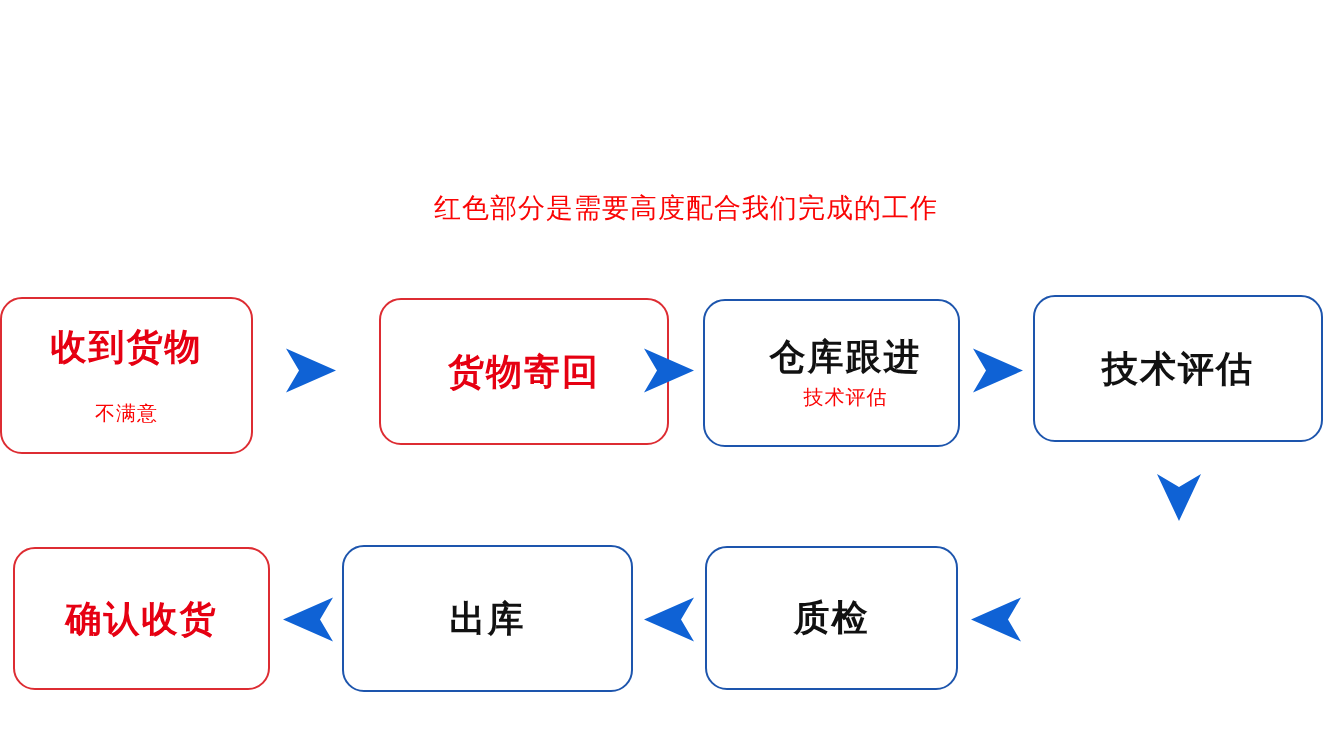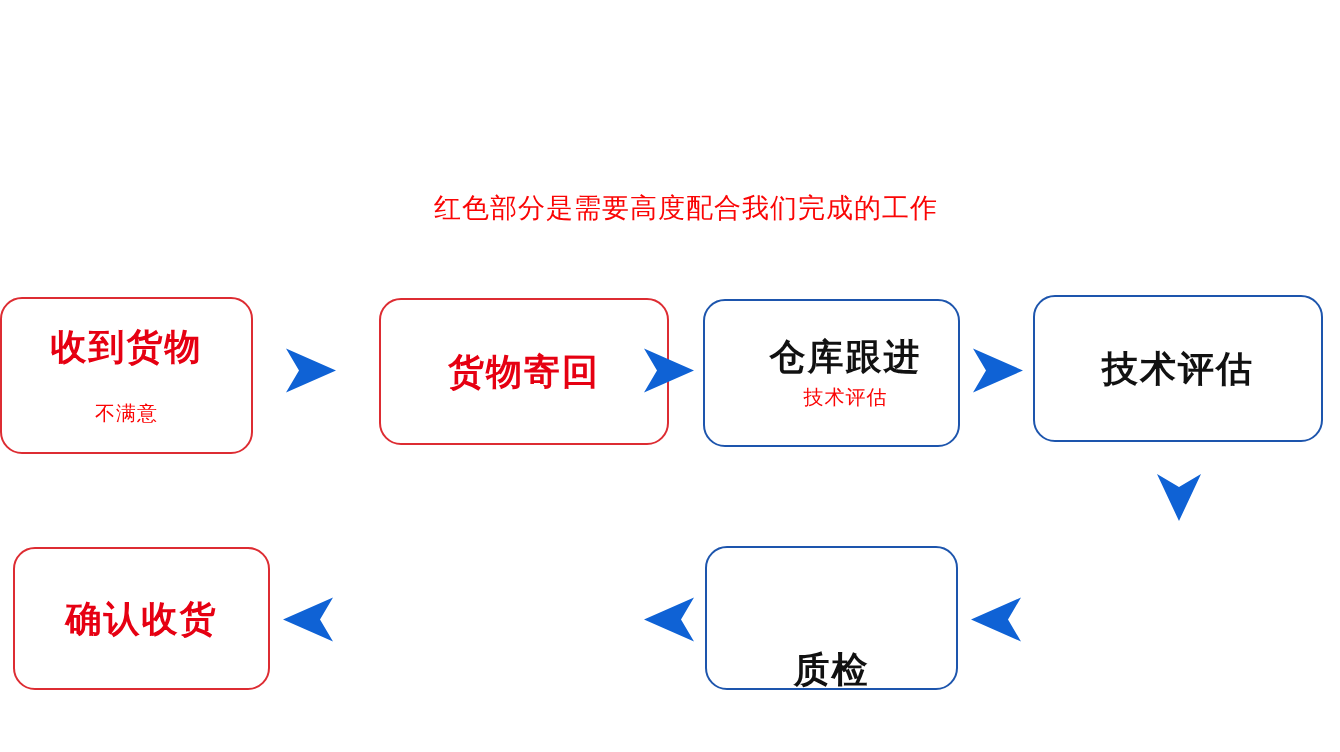--- a/index.html
+++ b/index.html
@@ -89,21 +89,21 @@
   .box .subtitle:empty { display: none; }
 
   
   .b1 { left: 0;   top: 297px; width: 253px; height: 157px; gap: 38px; }
   .b2 { left: 343px;  top: 298px; width: 290px; height: 147px; margin-left: 36px; }
   .b3 { left: 703px;  top: 299px; width: 257px; height: 148px; padding-left: 28px; }
   .b4 { left: 1033px; top: 295px; width: 290px; height: 147px; }
   
   .b5 { left: 13px;   top: 547px; width: 257px; height: 143px; }
   .b6 { left: 342px;  top: 545px; width: 291px; height: 147px; }
-  .b7 { left: 705px;  top: 546px; width: 253px; height: 144px; justify-content: flex-end; }
+  .b7 { left: 705px;  top: 546px; width: 253px; height: 144px; }
   .b8 { left: 1035px; top: 545px; width: 287px; height: 147px; }
 
   
   .arrow { position: absolute; }
   .arrow svg { display: block; width: 100%; height: 100%; }
   .arrow polygon { fill: var(--accent-blue); }
   .ar1 { left: 286px;  top: 348px; width: 50px; height: 45px; }
   .ar2 { left: 644px;  top: 348px; width: 50px; height: 45px; }
   .ar3 { left: 973px;  top: 348px; width: 50px; height: 45px; }
   .ad1 { left: 1157px; top: 474px; width: 44px; height: 47px; }
@@ -173,20 +173,24 @@
     <div class="title">质检</div>
 
   </div>
 
   <div class="arrow al2">
     <svg viewBox="0 0 50 44" xmlns="http://www.w3.org/2000/svg">
         <polygon points="50,0 0,22 50,44 37,22"></polygon>
       </svg>
   </div>
 
+  <div class="box blue b6">
+    <div class="title">出库</div>
+
+  </div>
 
   <div class="arrow al3">
     <svg viewBox="0 0 50 44" xmlns="http://www.w3.org/2000/svg">
         <polygon points="50,0 0,22 50,44 37,22"></polygon>
       </svg>
   </div>
 
   <div class="box red b5">
     <div class="title">确认收货</div>
 

